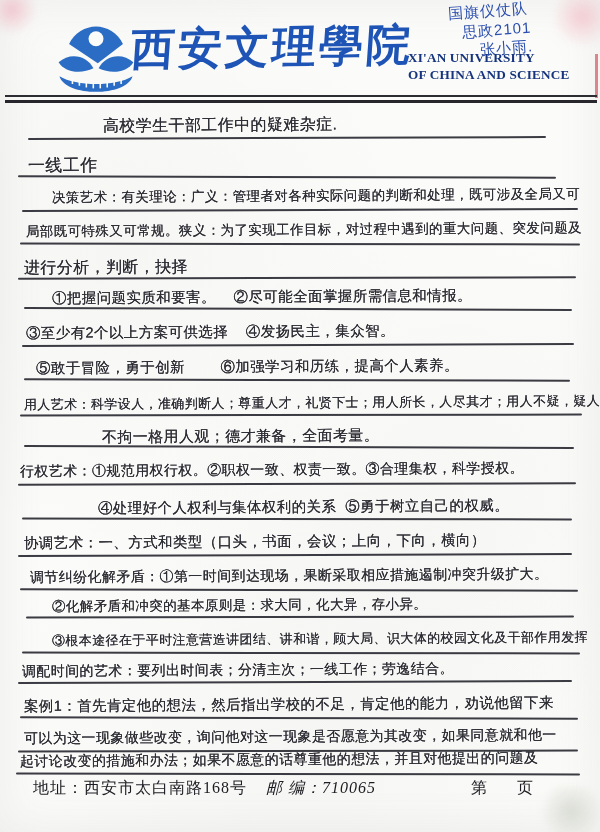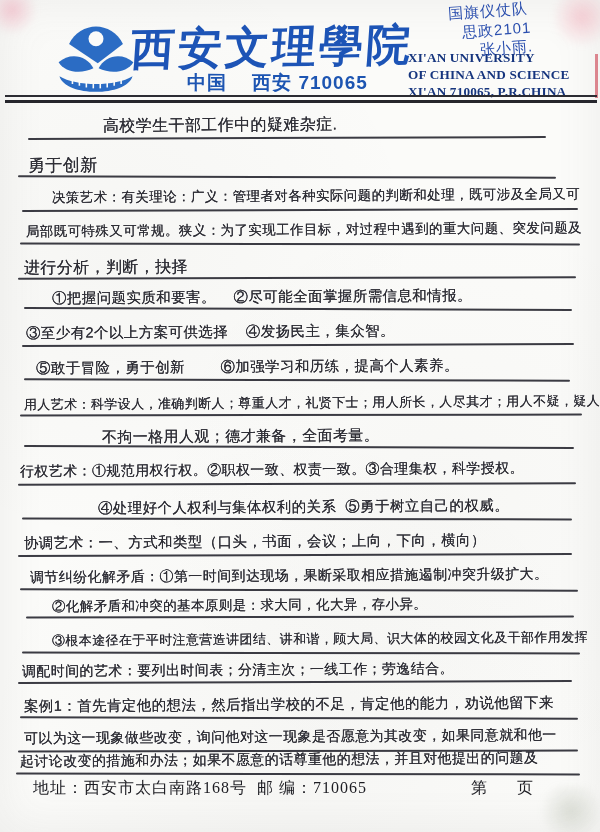--- a/index.html
+++ b/index.html
@@ -44,21 +44,21 @@
   .note.n3{left:480px;top:39px;}
   
   .hw{
     position:absolute;white-space:pre;color:#2e2e36;letter-spacing:.4px;
     transform:rotate(-0.4deg);transform-origin:left bottom;
     text-shadow:0 0 .4px #2e2e36;
   }
   .rule{position:absolute;height:2px;background:#3b3b43;border-radius:1px;}
   
   .footer span{position:absolute;top:778px;font-family:"Liberation Serif", serif;color:#1c1c22;font-size:16px;letter-spacing:1px;white-space:pre;}
-  .f-addr{left:33px;} .f-zip{left:257px;} .f-page1{left:471px;} .f-page2{left:517px;}
+  .f-addr{left:33px;} .f-zip{left:266px;font-style:italic;} .f-page1{left:471px;} .f-page2{left:517px;}
 </style>
 </head>
 <body>
 
 <div class="page">
 
   <div class="smudge tl"></div>
   <div class="smudge tr"></div>
   <div class="smudge br"></div>
   <div class="redline"></div>
@@ -78,25 +78,23 @@
         <rect x="38" y="64" width="1.8" height="9"></rect>
           <rect x="46" y="65" width="1.8" height="9"></rect>
         <rect x="54" y="65" width="1.8" height="9"></rect>
           <rect x="62" y="64" width="1.8" height="9"></rect>
         <rect x="70" y="63" width="1.8" height="8"></rect>
           <rect x="78" y="61" width="1.8" height="8"></rect>
       </g>
     </svg>
   </div>
   <div class="uni-cn">西安文理學院</div>
-  <div class="loc-cn">中国    西安 710065</div>
   <div class="en-block">
     <div>XI'AN UNIVERSITY</div>
     <div>OF CHINA AND SCIENCE</div>
-    <div>XI'AN 710065, P.R.CHINA</div>
   </div>
   <div class="rule2a"></div>
   <div class="rule2b"></div>
 
   <div class="note n1">国旗仪仗队</div>
   <div class="note n2">思政2101</div>
   <div class="note n3">张小雨.</div>
 
   <i class="rule" style="top:137px;left:28px;width:518px;transform:rotate(-0.2deg)"></i>
   <i class="rule" style="top:176px;left:18px;width:538px;transform:rotate(0.15deg)"></i>
@@ -113,21 +111,21 @@
   <i class="rule" style="top:554px;left:18px;width:554px;transform:rotate(-0.2deg)"></i>
   <i class="rule" style="top:589px;left:20px;width:558px;transform:rotate(0.15deg)"></i>
   <i class="rule" style="top:616px;left:26px;width:548px;transform:rotate(-0.1deg)"></i>
   <i class="rule" style="top:652px;left:22px;width:558px;transform:rotate(0.1deg)"></i>
   <i class="rule" style="top:681px;left:18px;width:554px;transform:rotate(-0.2deg)"></i>
   <i class="rule" style="top:717px;left:20px;width:558px;transform:rotate(0.15deg)"></i>
   <i class="rule" style="top:750px;left:18px;width:560px;transform:rotate(-0.1deg)"></i>
   <i class="rule" style="top:773px;left:16px;width:564px;transform:rotate(0.1deg)"></i>
 
   <div class="hw" style="top:116px;left:103px;font-size:16px">高校学生干部工作中的疑难杂症.</div>
-  <div class="hw" style="top:154px;left:28px;font-size:17px">勇于创新</div>
+  <div class="hw" style="top:154px;left:28px;font-size:17px">一线工作</div>
   <div class="hw" style="top:189px;left:52px;font-size:13.5px">决策艺术：有关理论：广义：管理者对各种实际问题的判断和处理，既可涉及全局又可</div>
   <div class="hw" style="top:223px;left:26px;font-size:13.5px">局部既可特殊又可常规。狭义：为了实现工作目标，对过程中遇到的重大问题、突发问题及</div>
   <div class="hw" style="top:258px;left:24px;font-size:16px">进行分析，判断，抉择</div>
   <div class="hw" style="top:289px;left:52px;font-size:14.5px">①把握问题实质和要害。    ②尽可能全面掌握所需信息和情报。</div>
   <div class="hw" style="top:324px;left:26px;font-size:14.5px">③至少有2个以上方案可供选择    ④发扬民主，集众智。</div>
   <div class="hw" style="top:359px;left:36px;font-size:14.5px">⑤敢于冒险，勇于创新        ⑥加强学习和历练，提高个人素养。</div>
   <div class="hw" style="top:396px;left:24px;font-size:13px">用人艺术：科学设人，准确判断人；尊重人才，礼贤下士；用人所长，人尽其才；用人不疑，疑人不用；</div>
   <div class="hw" style="top:428px;left:102px;font-size:15px">不拘一格用人观；德才兼备，全面考量。</div>
   <div class="hw" style="top:463px;left:20px;font-size:14px">行权艺术：①规范用权行权。②职权一致、权责一致。③合理集权，科学授权。</div>
   <div class="hw" style="top:499px;left:98px;font-size:14.5px">④处理好个人权利与集体权利的关系  ⑤勇于树立自己的权威。</div>

